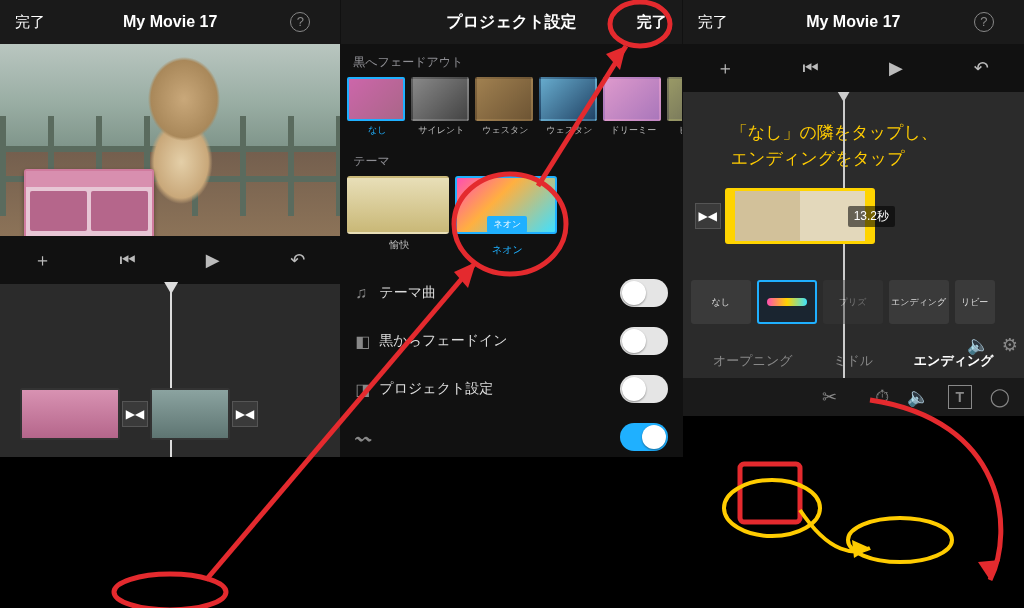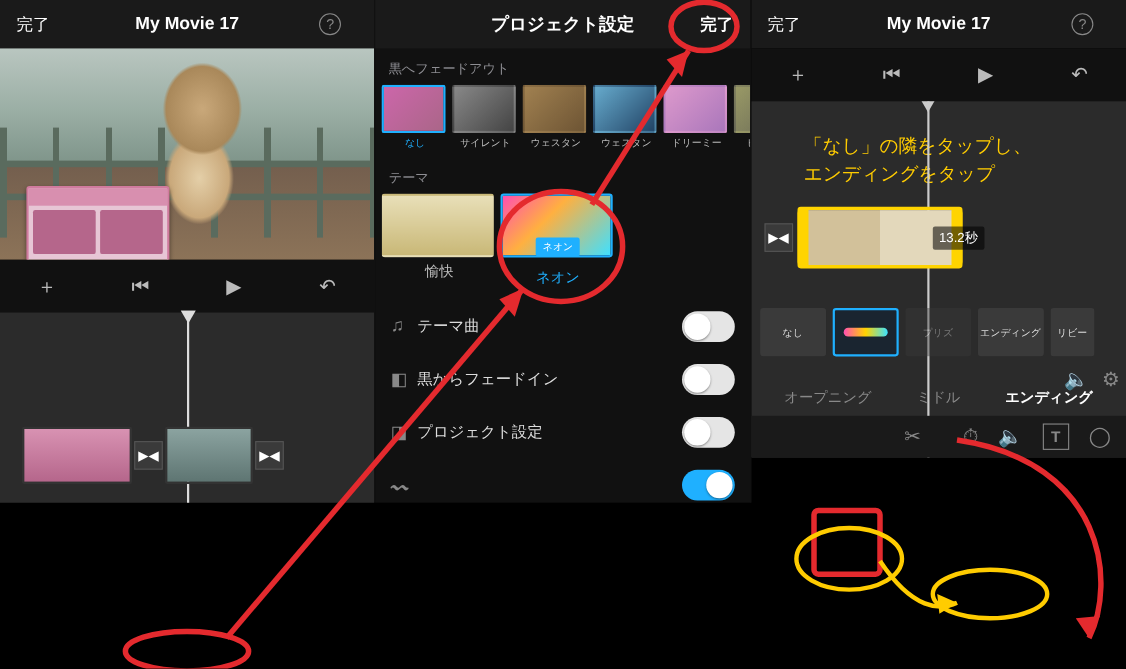--- a/index.html
+++ b/index.html
@@ -213,21 +213,21 @@
   }
   .theme-item.fun .theme-thumb { background: linear-gradient(#e8dfb8,#c9b877);}
   .theme-item.neon .theme-thumb { background: linear-gradient(135deg,#ff4fb0 0%, #ffb040 40%, #40e0ff 100%);}
   .theme-item.travel .theme-thumb { background: linear-gradient(#b7c4a8,#7e8c6e);}
   .theme-item.selected .theme-thumb { border-color:#1fb0ff; }
   .theme-badge {
     position:relative; top:-18px; margin:0 auto;
     width: 40px; font-size:9px; background:#1fb0ff; color:#fff;
     padding:2px 4px; border-radius:2px;
   }
-  .theme-name { font-size: 13px; color:#bbb; margin-top:-8px;}
+  .theme-name { font-size: 10px; color:#bbb; margin-top:-8px;}
   .theme-item.selected .theme-name{ color:#1fb0ff;}
 
   .settings-list { margin-top: 12px; }
   .settings-row {
     display: flex;
     align-items: center;
     padding: 10px 14px;
     font-size: 14px;
     color: #ddd;
     cursor:pointer;

